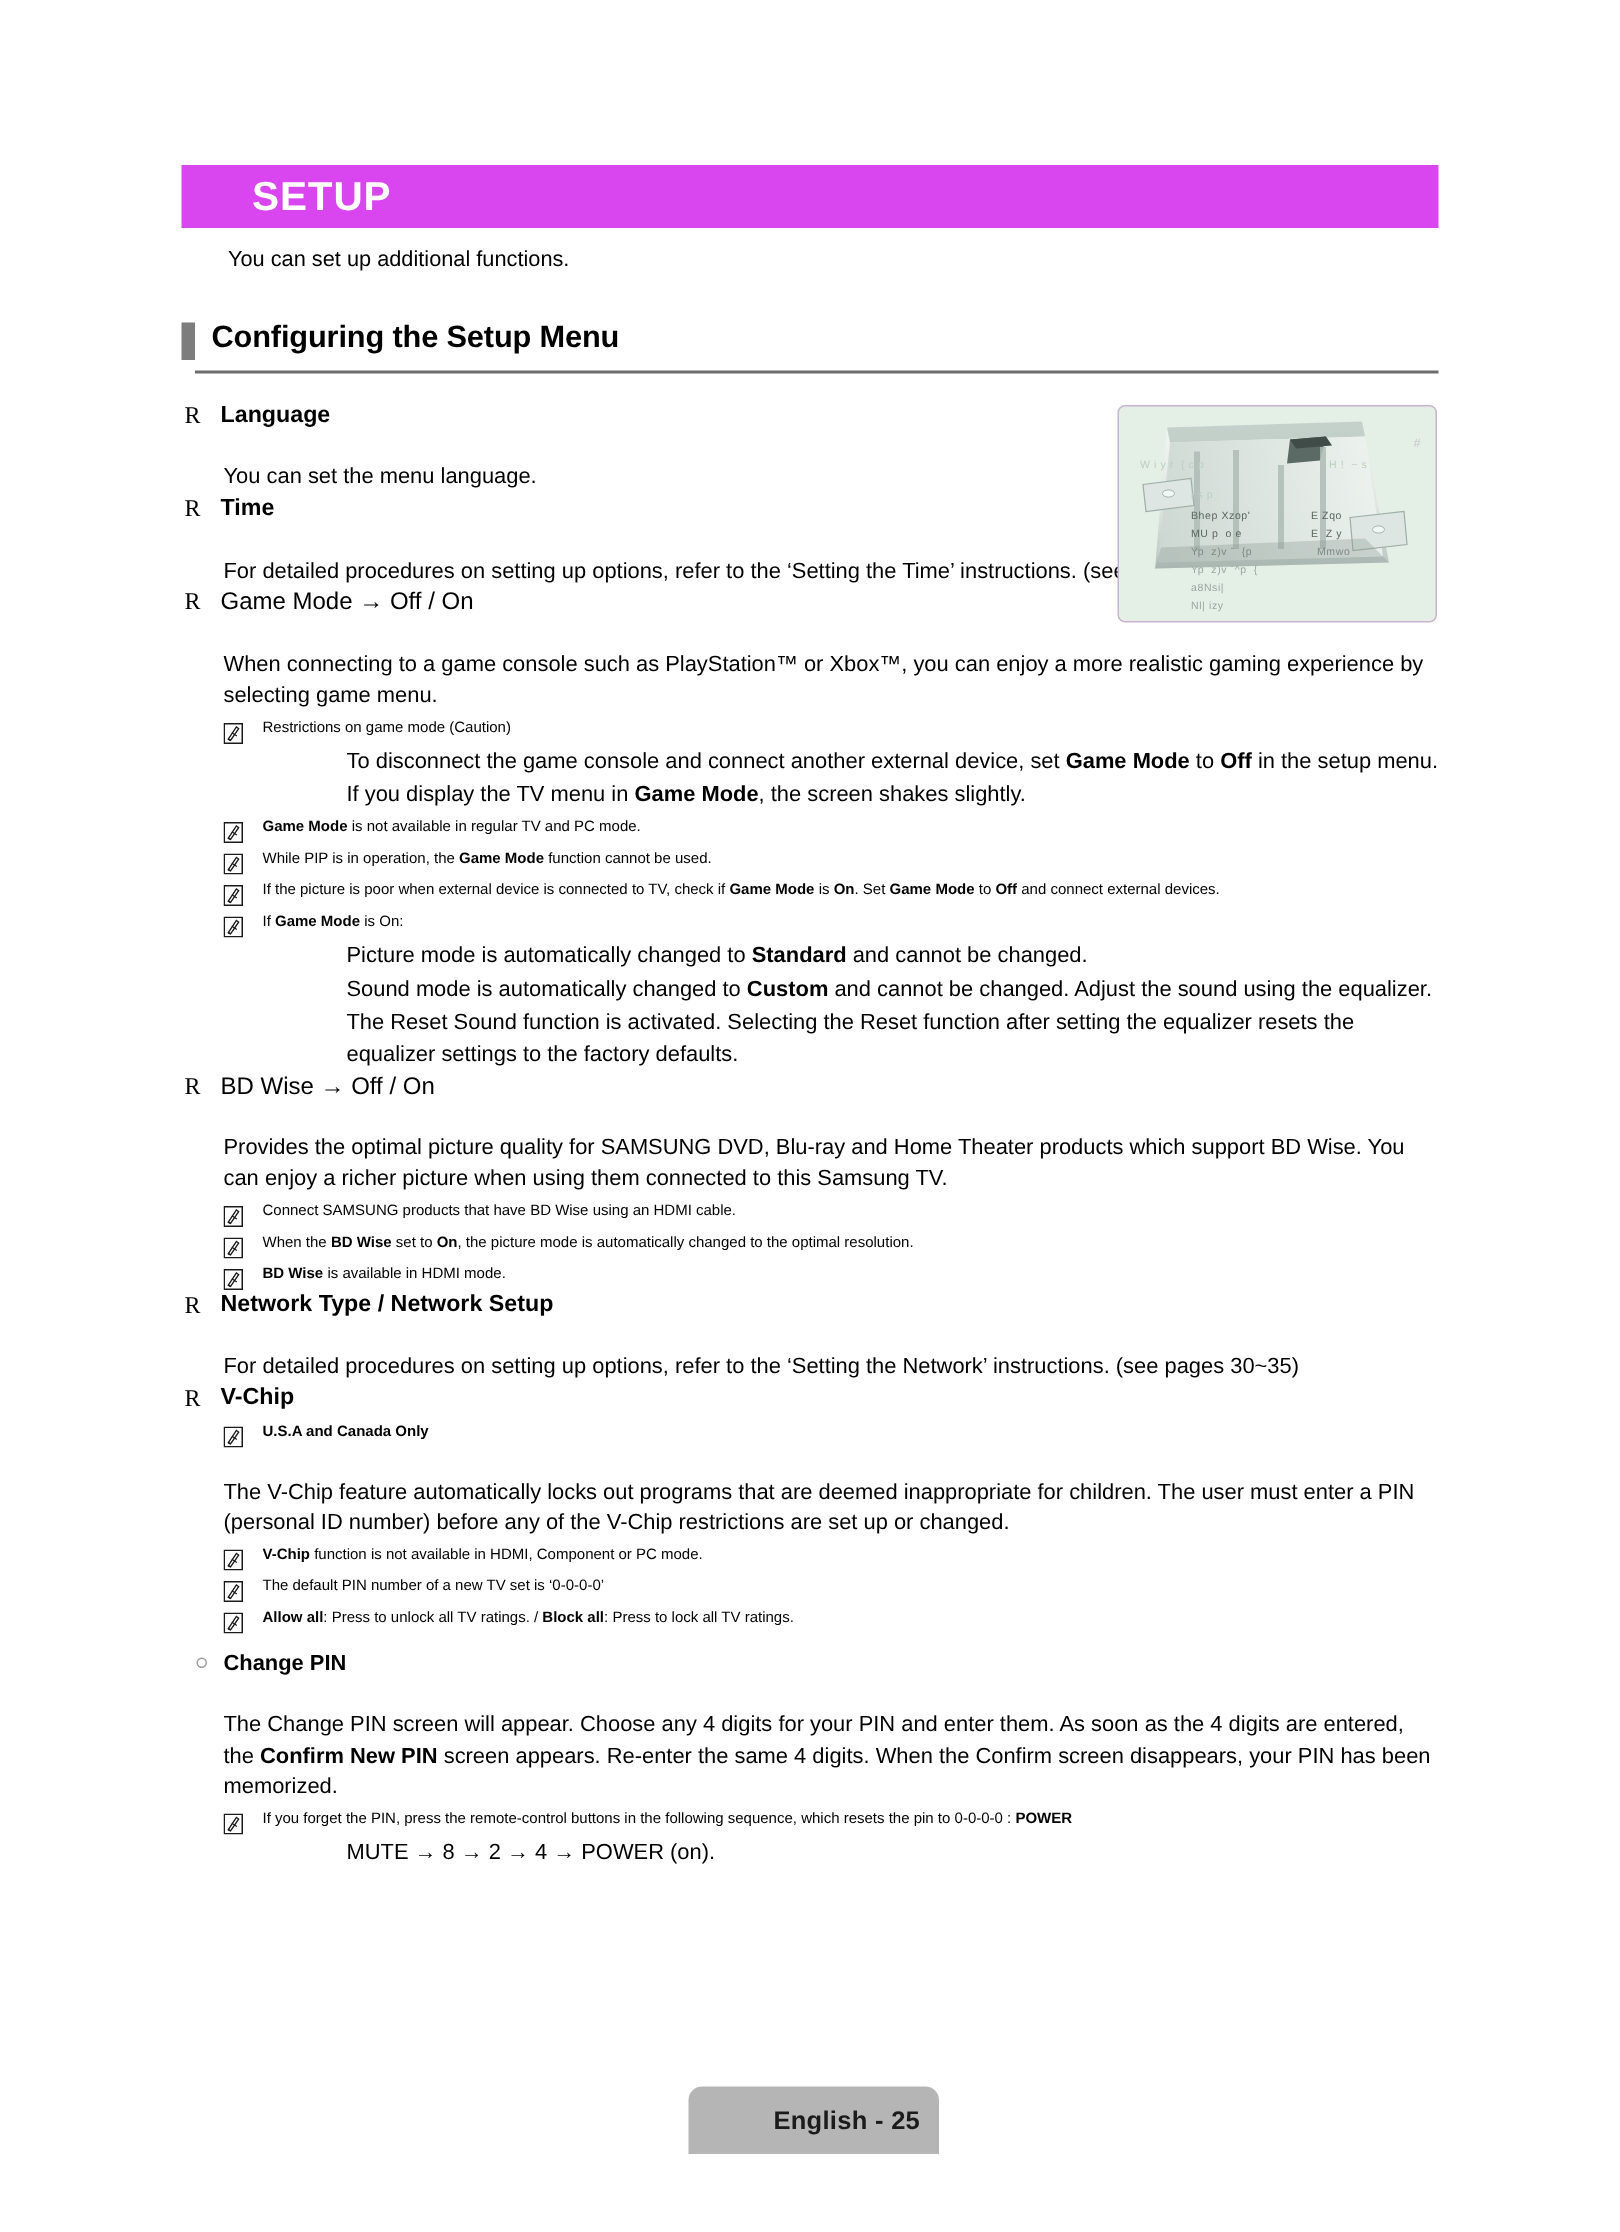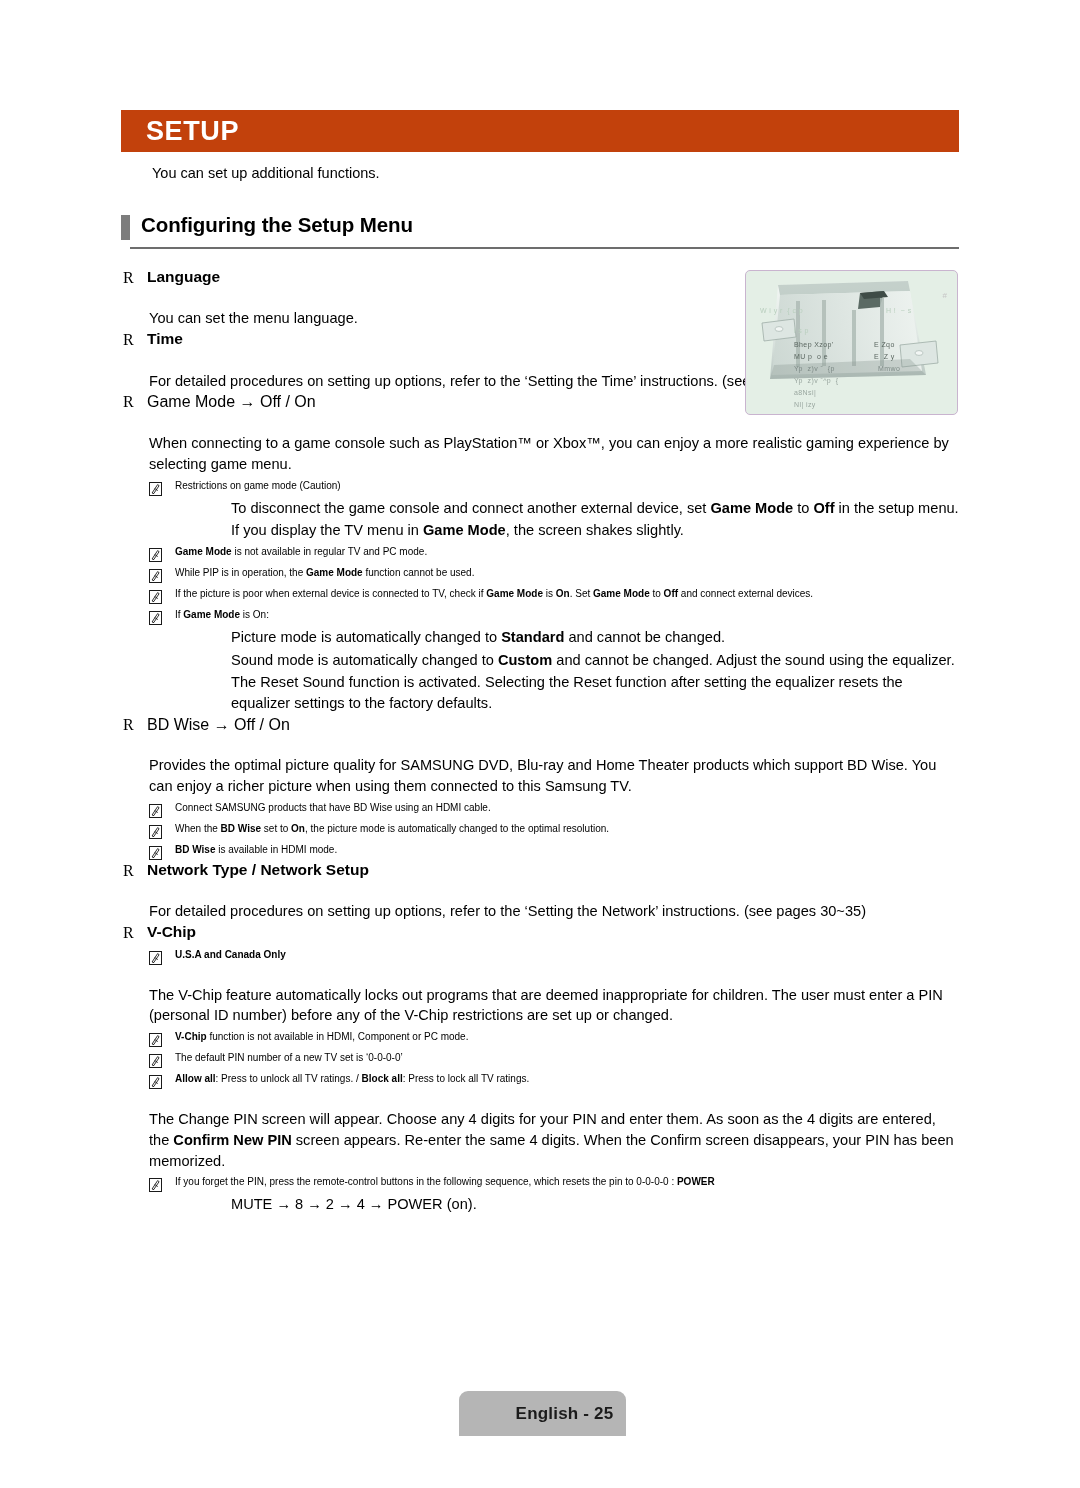--- a/index.html
+++ b/index.html
@@ -24,27 +24,27 @@
   }
   .content {
     position: absolute;
     left: 121px;
     top: 110px;
     width: 838px;
   }
 
   
   .banner {
-    background: #c2410c;
+    background: #d946ef;
     height: 42px;
     width: 838px;
     display: flex;
     align-items: center;
     box-sizing: border-box;
-    padding-left: 25px;
+    padding-left: 47px;
   }
   .banner-title {
     color: #ffffff;
     font-size: 27px;
     font-weight: bold;
     letter-spacing: 0.6px;
     line-height: 1;
   }
 
   .banner-sub {
@@ -411,20 +411,26 @@
           <div class="note">
             <div class="note-icon">
               <svg width="13" height="14" viewBox="0 0 13 14">
                 <rect x="0.5" y="0.5" width="12" height="13" fill="#ffffff" stroke="#1a1a1a" stroke-width="1"></rect>
                 <path d="M3.2 10.8 L8.6 2.6 L10.1 3.7 L4.7 11.6 Z" fill="none" stroke="#1a1a1a" stroke-width="0.9"></path>
                 <path d="M3.2 10.8 L4.7 11.6" stroke="#1a1a1a" stroke-width="0.9"></path>
                 <path d="M5.6 6.5 L8.9 8.6" stroke="#1a1a1a" stroke-width="0.8"></path>
               </svg>
             </div>
             <div class="note-text"><b>Allow all</b>: Press to unlock all TV ratings. / <b>Block all</b>: Press to lock all TV ratings.</div>
+          </div>
+          <div class="circ">
+            <div class="circ-icon">
+              <span></span>
+            </div>
+            <div class="circ-text">Change PIN</div>
           </div>
           <div class="para">The Change PIN screen will appear. Choose any 4 digits for your PIN and enter them. As soon as the 4 digits are entered, the <b>Confirm New PIN</b> screen appears. Re-enter the same 4 digits. When the Confirm screen disappears, your PIN has been memorized.</div>
           <div class="note">
             <div class="note-icon">
               <svg width="13" height="14" viewBox="0 0 13 14">
                 <rect x="0.5" y="0.5" width="12" height="13" fill="#ffffff" stroke="#1a1a1a" stroke-width="1"></rect>
                 <path d="M3.2 10.8 L8.6 2.6 L10.1 3.7 L4.7 11.6 Z" fill="none" stroke="#1a1a1a" stroke-width="0.9"></path>
                 <path d="M3.2 10.8 L4.7 11.6" stroke="#1a1a1a" stroke-width="0.9"></path>
                 <path d="M5.6 6.5 L8.9 8.6" stroke="#1a1a1a" stroke-width="0.8"></path>
               </svg>

